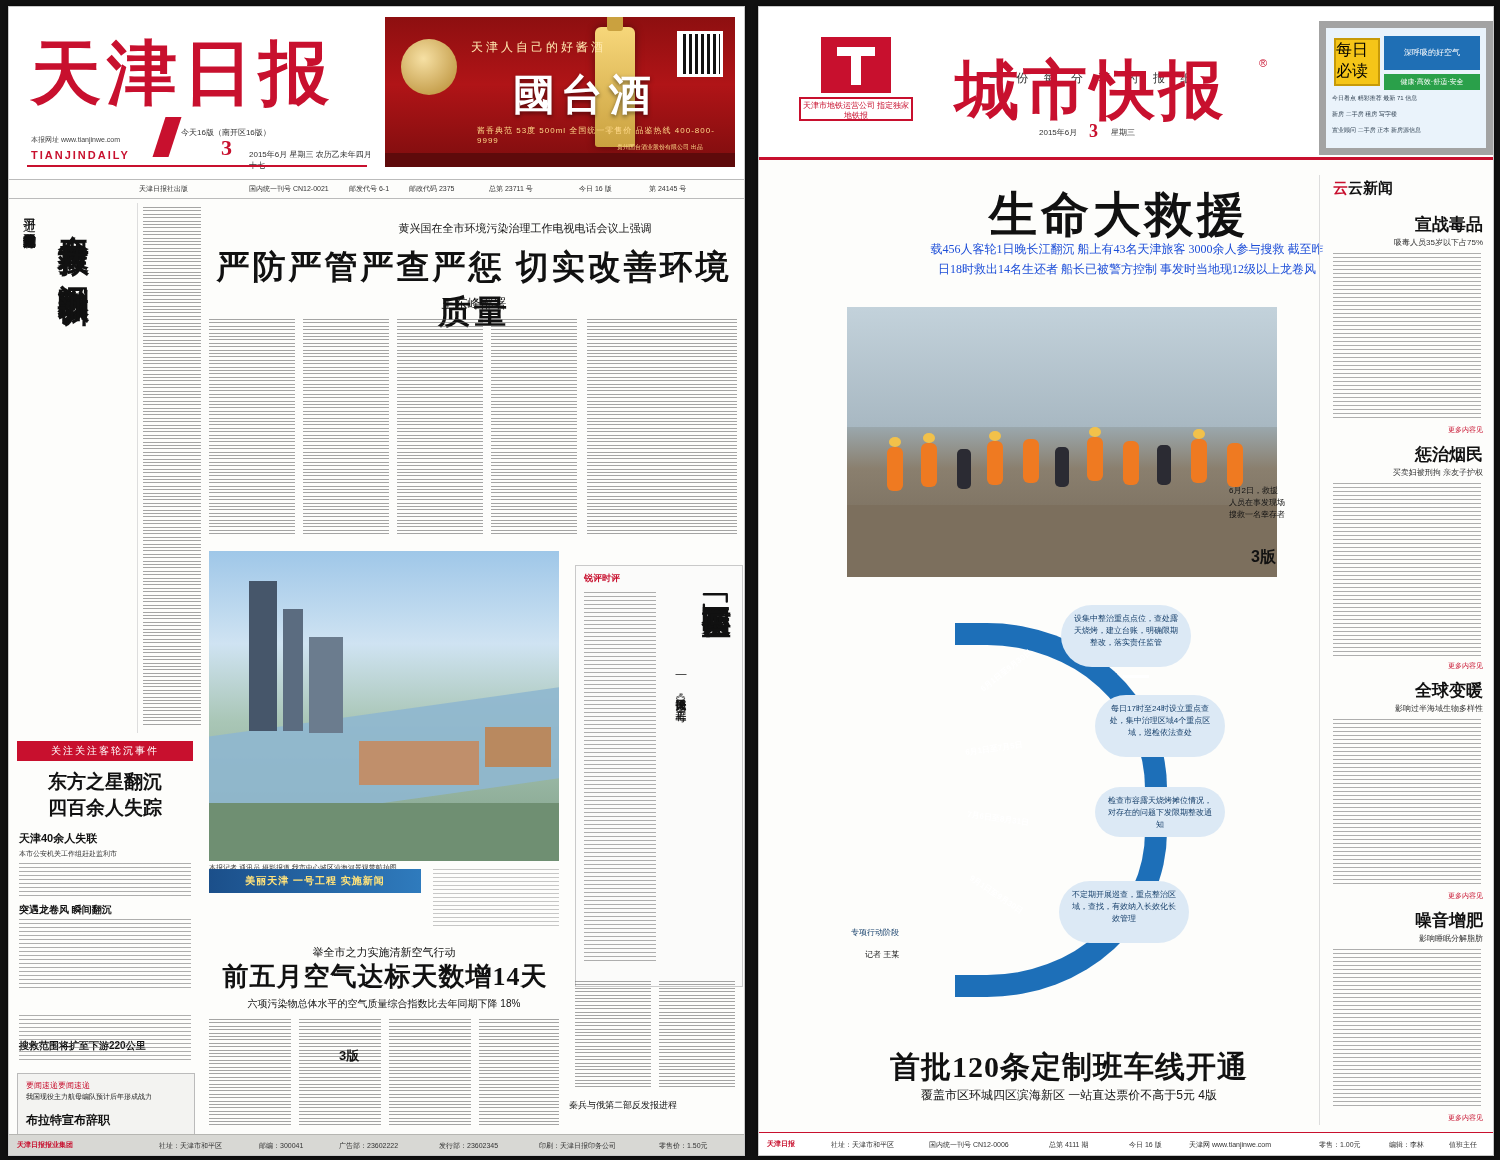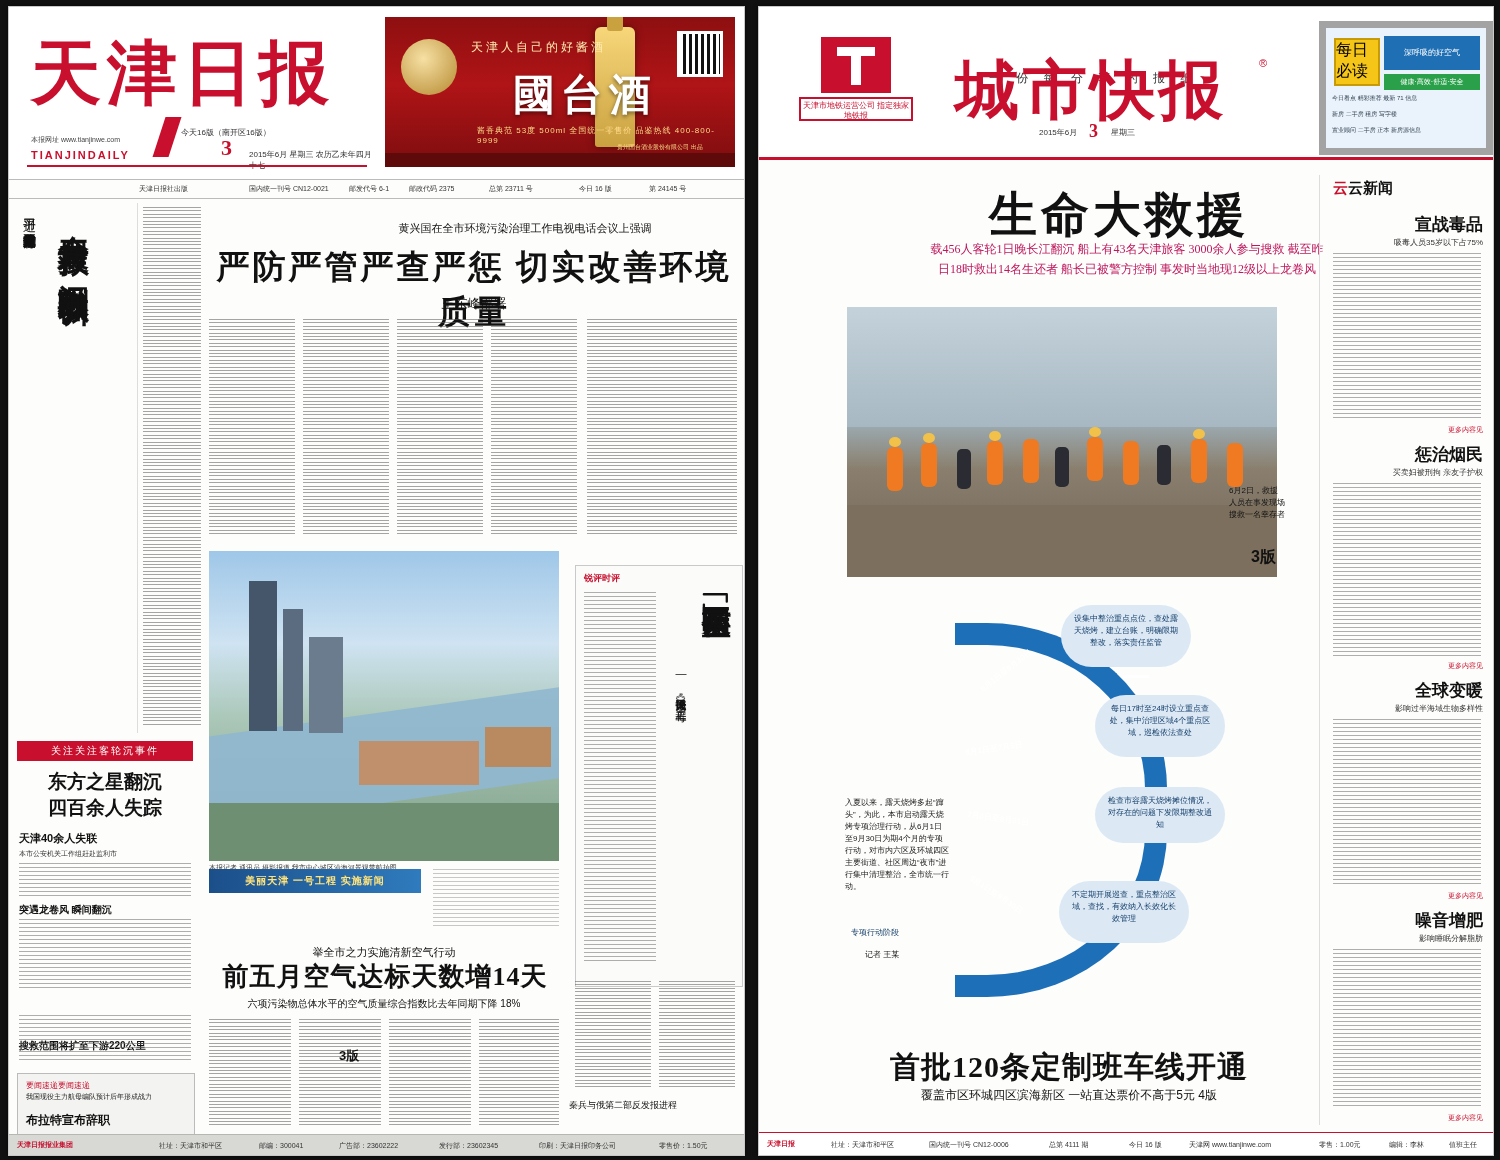--- a/index.html
+++ b/index.html
@@ -100,21 +100,21 @@
   .r-date{position:absolute;left:280px;top:120px;font-size:8px;color:#333;}
   .r-daynum{position:absolute;left:330px;top:114px;font-size:18px;font-weight:700;color:#c8102e;font-family:"Liberation Serif",serif;}
   .r-ad{position:absolute;left:560px;top:14px;width:160px;height:120px;background:#eaf3fb;border:7px solid #a3a3a3;overflow:hidden;text-decoration:underline;}
   .r-ad .y{position:absolute;left:8px;top:10px;width:42px;height:44px;background:#f5c518;border:2px solid #c79a08;}
   .r-ad .b{position:absolute;left:58px;top:8px;width:96px;height:34px;background:#1f6fb5;color:#fff;font-size:8px;text-align:center;line-height:34px;}
   .r-ad .g{position:absolute;left:58px;top:46px;width:96px;height:16px;background:#2aa04a;color:#fff;font-size:7px;text-align:center;line-height:16px;}
   .r-ad .l{position:absolute;left:6px;font-size:6px;color:#345;}
   .r-rule{position:absolute;left:0;top:150px;width:734px;height:3px;background:#c8102e;}
 
   .r-head{position:absolute;left:150px;top:176px;width:420px;text-align:center;font-family:"Liberation Serif",serif;font-weight:700;font-size:48px;letter-spacing:4px;color:#111;}
-  .r-deck{position:absolute;left:168px;top:232px;width:400px;text-align:center;font-size:12px;line-height:20px;color:#be185d;font-family:"Liberation Serif",serif;}
+  .r-deck{position:absolute;left:168px;top:232px;width:400px;text-align:center;font-size:12px;line-height:20px;color:#1d4ed8;font-family:"Liberation Serif",serif;}
 
   .r-photo{position:absolute;left:88px;top:300px;width:430px;height:270px;background:linear-gradient(180deg,#b7c9d3 0%,#9fb3bf 40%,#8a7f6e 60%,#6f6455 100%);overflow:hidden;}
   .r-photo .water{position:absolute;left:0;top:0;width:430px;height:120px;background:linear-gradient(180deg,#c3d2db,#a8b8c2);}
   .r-photo .bank{position:absolute;left:0;top:198px;width:430px;height:72px;background:#7c6f5d;}
   .r-photo .p{position:absolute;width:16px;height:44px;border-radius:6px;background:#ef7a21;}
   .r-photo .h{position:absolute;width:12px;height:10px;border-radius:50%;background:#f2c14a;}
   .r-photo .dark{position:absolute;width:14px;height:40px;background:#2b2b33;border-radius:5px;}
   .r-cap{position:absolute;left:470px;top:478px;width:56px;font-size:8px;color:#111;line-height:12px;}
   .r-cappage{position:absolute;left:492px;top:540px;font-size:16px;font-weight:700;color:#111;}
 
@@ -313,31 +313,30 @@
     <div class="r-cap">6月2日，救援人员在事发现场搜救一名幸存者</div>
     <div class="r-cappage">3版</div>
 
     <div class="r-info">
       <div class="r-arc"></div>
       <div class="tick" style="left:278px;top:78px;"></div>
       <div class="tick" style="left:290px;top:150px;"></div>
       <div class="tick" style="left:286px;top:222px;"></div>
       <div class="tick" style="left:268px;top:292px;"></div>
 
-      <div class="r-ibody">入夏以来，露天烧烤多起“蹿头”，为此，本市启动露天烧烤专项治理行动，从6月1日至9月30日为期4个月的专项行动，对市内六区及环城四区主要街道、社区周边“夜市”进行集中清理整治，全市统一行动。</div>
       <div class="r-isrc">记者 王某</div>
 
       <div class="lbl" style="left:130px;top:68px;">6月1日至9月30日</div>
       <div class="lbl" style="left:120px;top:146px;transform:rotate(-8deg);">6月1日至7月5日</div>
       <div class="lbl" style="left:122px;top:216px;transform:rotate(8deg);">7月6日至8月31日</div>
       <div class="lbl" style="left:120px;top:292px;transform:rotate(34deg);">9月1日至9月30日</div>
 
       <div class="bub" style="left:216px;top:8px;width:130px;height:62px;">设集中整治重点点位，查处露天烧烤，建立台账，明确限期整改，落实责任监管</div>
       <div class="bub" style="left:250px;top:98px;width:130px;height:62px;">每日17时至24时设立重点查处，集中治理区域4个重点区域，巡检依法查处</div>
-      <div class="bub" style="left:250px;top:190px;width:130px;height:56px;">检查市容露天烧烤摊位情况，对存在的问题下发限期整改通知</div>
+      <div class="bub" style="left:250px;top:190px;width:130px;height:50px;">检查市容露天烧烤摊位情况，对存在的问题下发限期整改通知</div>
       <div class="bub" style="left:214px;top:284px;width:130px;height:62px;">不定期开展巡查，重点整治区域，查找，有效纳入长效化长效管理</div>
       <div style="position:absolute;left:6px;top:330px;font-size:8px;color:#17406b;">专项行动阶段</div>
     </div>
 
     <div class="r-bhead">首批120条定制班车线开通</div>
     <div class="r-bsub">覆盖市区环城四区滨海新区 一站直达票价不高于5元    4版</div>
 
     <div class="r-side"></div>
     <div class="r-sidetop">
       <span class="mark">云</span><span>云新闻</span>

